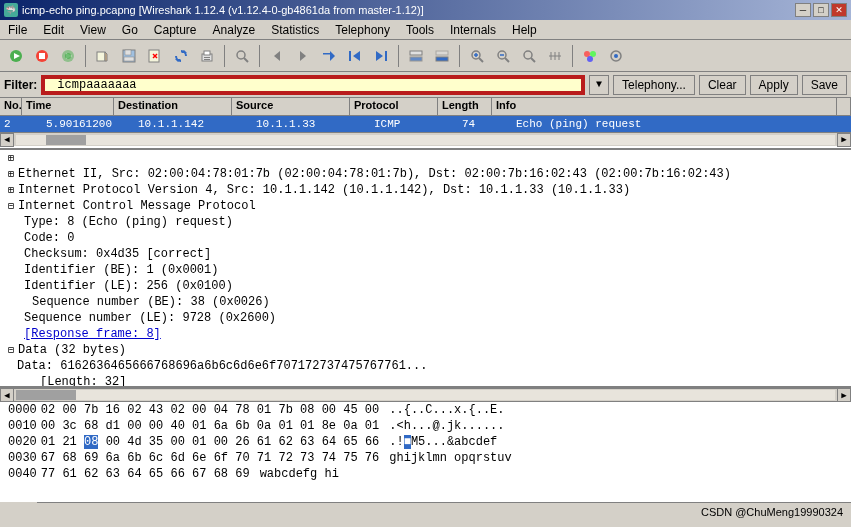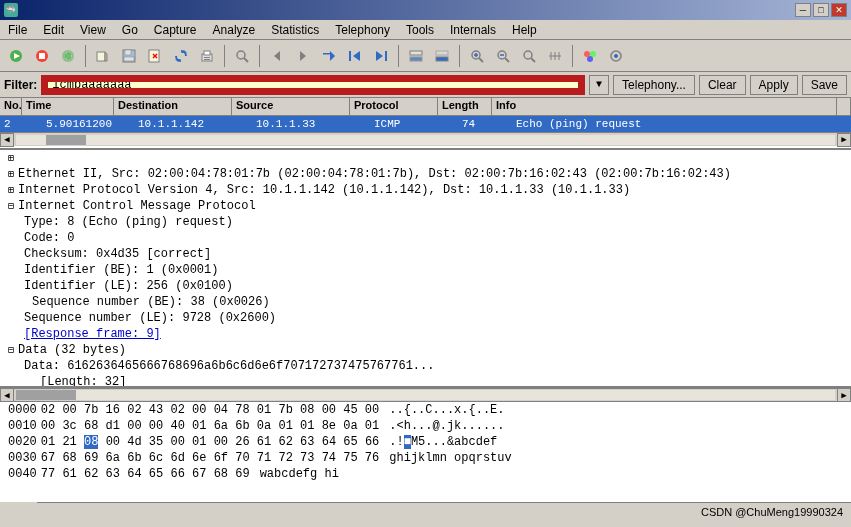--- a/index.html
+++ b/index.html
@@ -84,22 +84,22 @@
     }
     .filter-label {
       font-family: 'Segoe UI', sans-serif;
       font-size: 12px;
       font-weight: bold;
     }
     .filter-input {
       flex: 1;
       height: 20px;
       background: #ffffcc;
-      border: 7px solid #b91c1c;
-      padding: 1px 4px;
+      border: 4px solid #b91c1c;
+      padding: 1px 12px;
       font-size: 12px;
       font-family: 'Courier New', monospace;
     }
     .filter-dropdown {
       width: 20px; height: 20px;
       background: #d4d0c8;
       border: 1px solid #808080;
       display: flex; align-items: center; justify-content: center;
       cursor: pointer; font-size: 10px;
     }
@@ -215,20 +215,21 @@
       margin-left: auto;
       font-size: 11px;
     }
   </style>
 </head>
 <body>
 
 <div class="title-bar">
   <div class="title-bar-left">
     <div class="title-bar-icon">🦈</div>
+    <span>icmp-echo ping.pcapng  [Wireshark 1.12.4  (v1.12.4-0-gb4861da from master-1.12)]</span>
   </div>
   <div class="title-bar-buttons">
     <div class="tb-btn">─</div>
     <div class="tb-btn">□</div>
     <div class="tb-btn close">✕</div>
   </div>
 </div>
 
 <div class="menu-bar">
   <div class="menu-item">File</div>
@@ -474,27 +475,27 @@
   <div class="detail-line" style="padding-left:24px">
     <span>Identifier (LE): 256 (0x0100)</span>
   </div>
   <div class="detail-line" style="padding-left:32px">
     <span>Sequence number (BE): 38 (0x0026)</span>
   </div>
   <div class="detail-line" style="padding-left:24px">
     <span>Sequence number (LE): 9728 (0x2600)</span>
   </div>
   <div class="detail-line" style="padding-left:24px">
-    <span class="detail-link">[Response frame: 9]</span>
+    <span class="detail-link">[Response frame: 8]</span>
   </div>
   <div class="detail-line expandable" style="padding-left:8px">
     <span style="margin-right:4px; font-size:10px;">⊟</span>
     <span>Data (32 bytes)</span>
   </div>
-  <div class="detail-line" style="padding-left:24px">
+  <div class="detail-line" style="padding-left:17px">
     <span>Data: 6162636465666768696a6b6c6d6e6f707172737475767761...</span>
   </div>
   <div class="detail-line" style="padding-left:40px">
     <span>[Length: 32]</span>
   </div>
 </div>
 
 <div class="scroll-x" style="background:#d4d0c8; height:14px; border-top:1px solid #808080; border-bottom:1px solid #808080;">
   <div class="scroll-arrow">◀</div>
   <div class="scroll-track">

